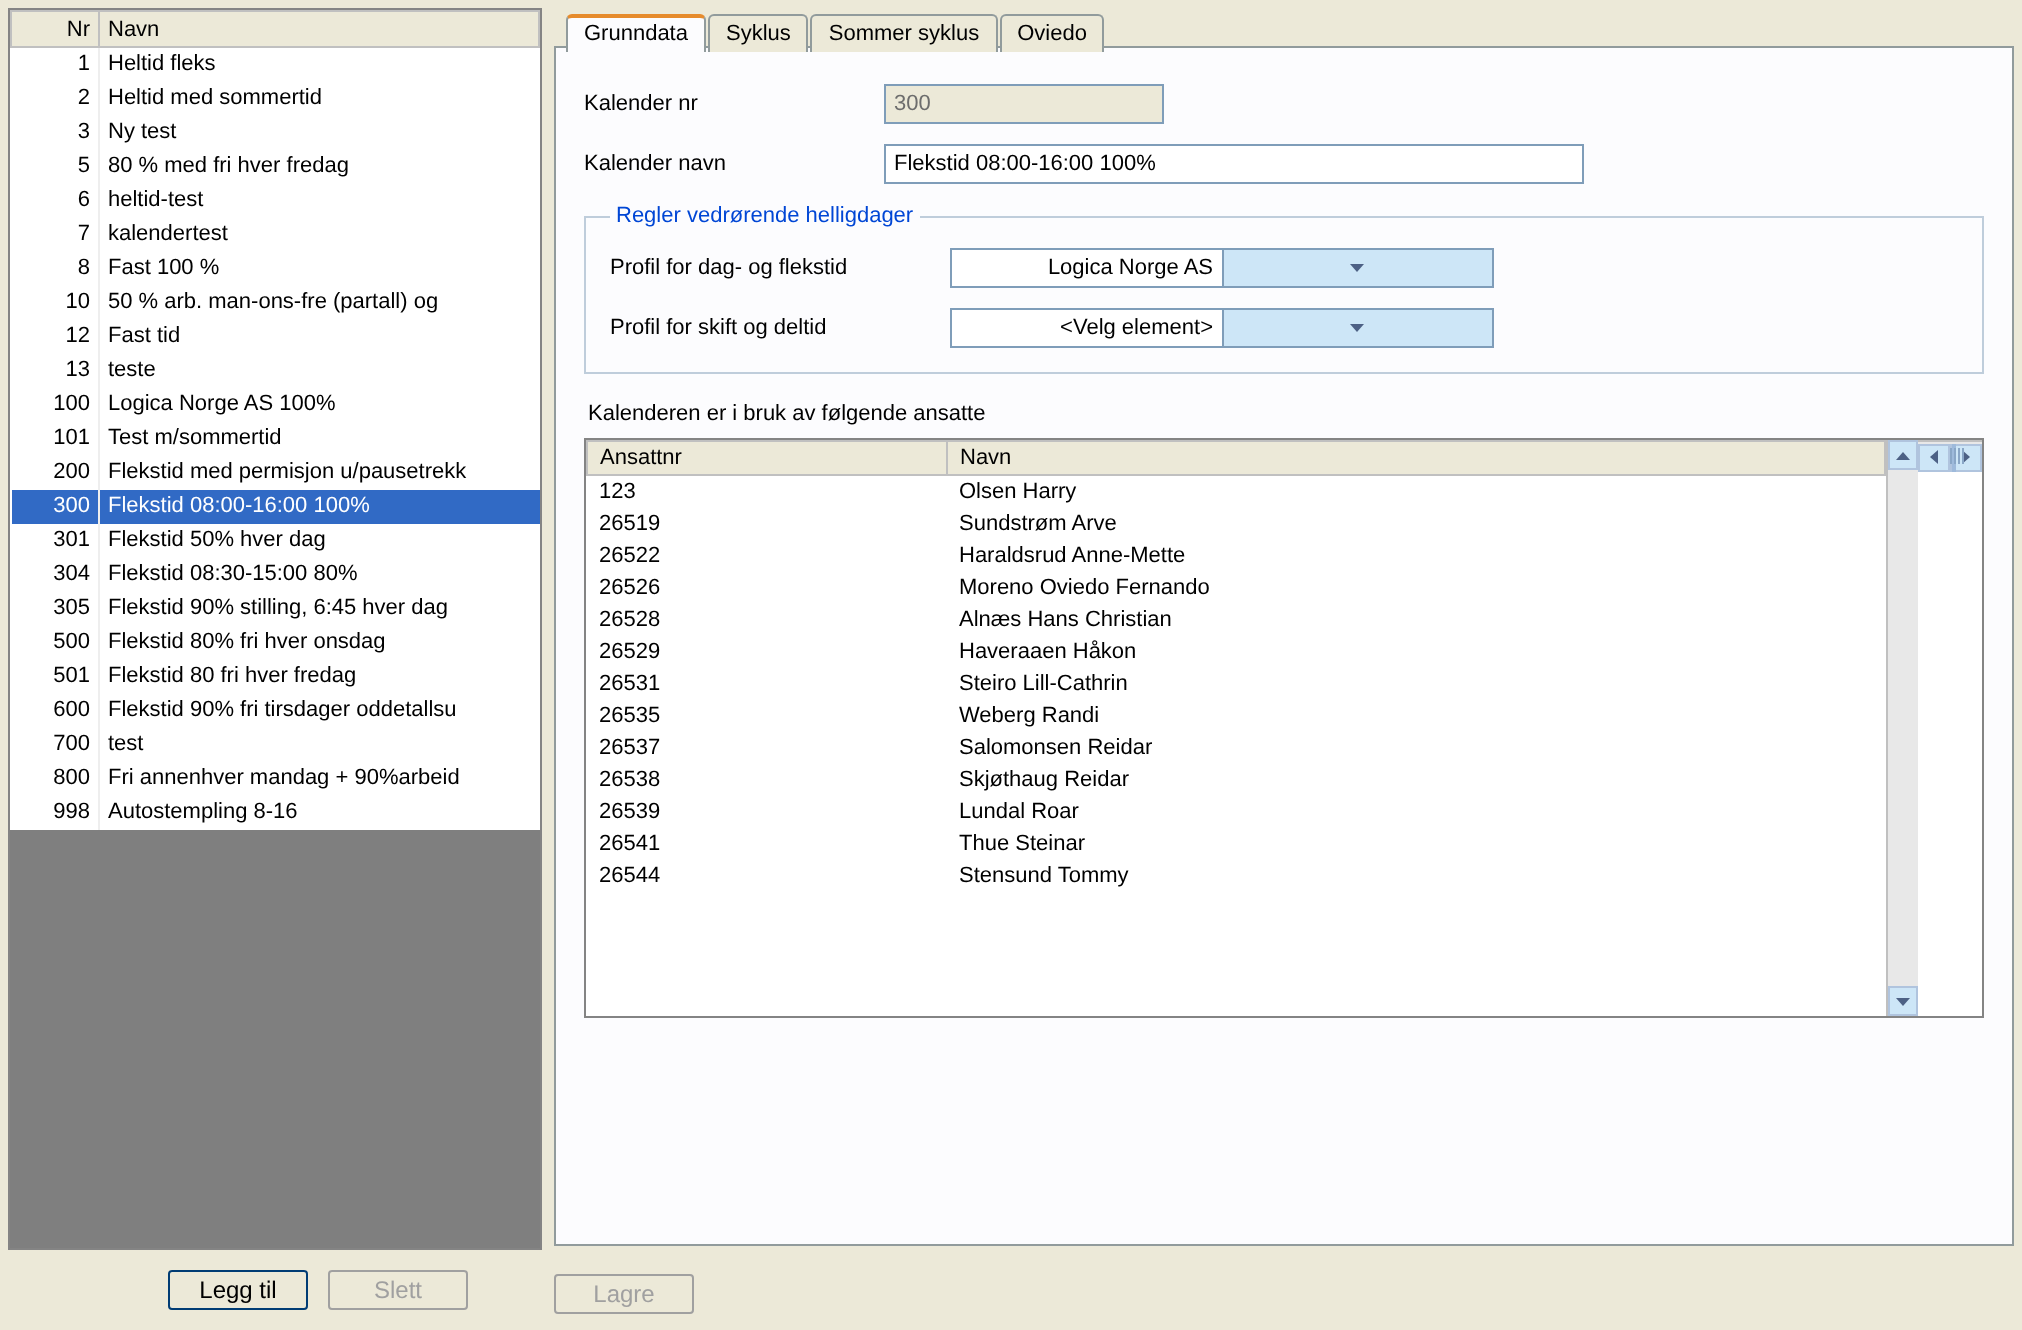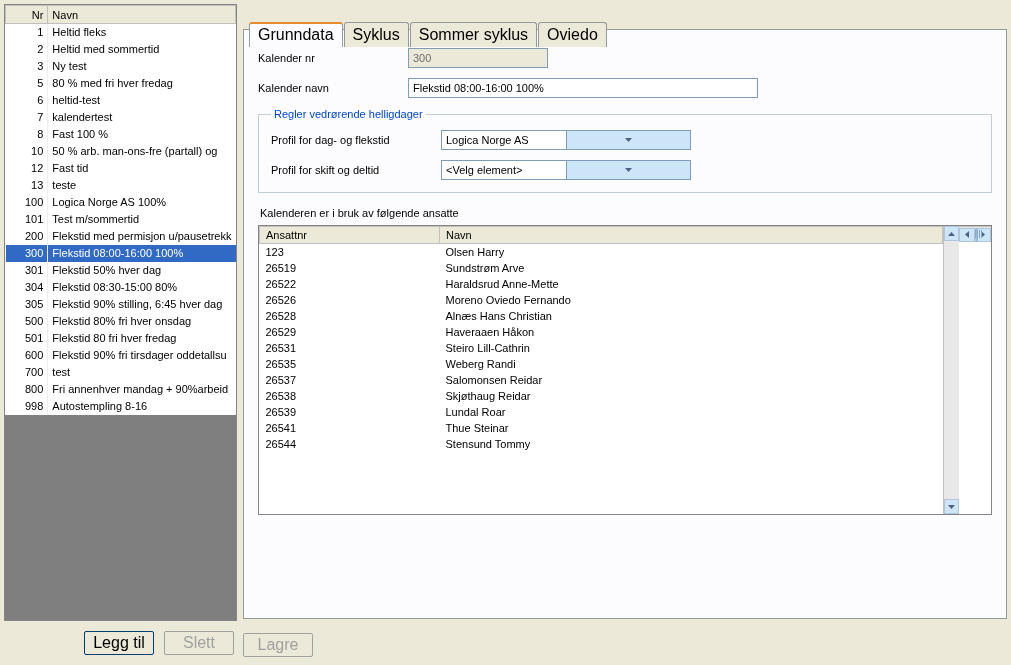--- a/index.html
+++ b/index.html
@@ -1,44 +1,44 @@
 <!DOCTYPE html>
 <html><head>
 <meta charset="utf-8">
 <style>
 * { box-sizing: border-box; margin: 0; padding: 0; }
 body { font-family: Tahoma, sans-serif; font-size: 11px; background: #ece9d8; width: 1011px; height: 665px; overflow: hidden; color: #000; }
 .container { display: flex; height: 100%; padding: 4px; gap: 6px; }
-.left-panel { width: 233px; display: flex; flex-direction: column; }
+.left-panel { width: 267px; display: flex; flex-direction: column; }
 .left-table-wrap { flex: 1; border: 1px solid #848484; background: #7f7f7f; overflow: hidden; }
 .left-table { width: 100%; border-collapse: collapse; background: #fff; }
 .left-table th { background: #ece9d8; border: 1px solid #c0c0c0; padding: 2px 4px; text-align: left; font-weight: normal; height: 18px; }
 .left-table th.nr { width: 44px; text-align: right; }
 .left-table td { padding: 1px 4px; height: 17px; border-bottom: 0; white-space: nowrap; overflow: hidden; }
 .left-table td.nr { text-align: right; width: 44px; border-right: 1px solid #eee; }
 .left-table tr.sel td { background: #316ac5; color: #fff; }
 .left-table tr.sel td.nr { background: #316ac5; }
 .left-btns { display: flex; gap: 10px; padding: 10px 0 6px 80px; }
-.btn { background: #ece9d8; border: 1px solid #003c74; padding: 2px 0; width: 70px; font-size: 16px; text-align: center; cursor: pointer; border-radius: 2px; }
+.btn { background: #ece9d8; border: 1px solid #003c74; padding: 2px 0; width: 70px; font-size: 12px; text-align: center; cursor: pointer; border-radius: 2px; }
 .btn:disabled { color: #a0a0a0; border-color: #a0a0a0; }
 .right-panel { flex: 1; display: flex; flex-direction: column; }
 .tabs { display: flex; margin-left: 6px; }
-.tab { background: #ece9d8; border: 1px solid #919b9c; border-bottom: none; padding: 3px 8px; font-size: 16px; cursor: pointer; margin-right: 1px; border-top-left-radius: 3px; border-top-right-radius: 3px; position: relative; top: 18px; }
+.tab { background: #ece9d8; border: 1px solid #919b9c; border-bottom: none; padding: 3px 8px; font-size: 11px; cursor: pointer; margin-right: 1px; border-top-left-radius: 3px; border-top-right-radius: 3px; position: relative; top: 3px; }
 .tab.active { background: #fcfcfe; border-top: 2px solid #e68b2c; padding-top: 2px; z-index: 2;}
 .tab-border { border: 1px solid #919b9c; background: #fcfcfe; flex: 1; margin-top: 0; padding: 18px 14px 14px 14px; }
 .form-row { display: flex; align-items: center; margin-bottom: 10px; }
 .form-label { width: 150px; }
 .txt { border: 1px solid #7f9db9; padding: 2px 4px; font-size: 11px; height: 20px; background: #fff; }
 .txt[readonly] { background: #ece9d8; color: #6d6d6d; }
 fieldset.grp { border: 1px solid #bfcddb; padding: 10px 12px 12px 12px; margin-bottom: 14px; }
 fieldset.grp legend { color: #0046d5; padding: 0 3px; margin-top: 48px; }
 .chk-row { display: flex; align-items: center; gap: 6px; margin-bottom: 12px; }
 .chk { width: 13px; height: 13px; border: 1px solid #1c5180; background: #fff; display: inline-flex; align-items: center; justify-content: center; }
 .chk svg { width: 11px; height: 11px; }
-.combo { border: 1px solid #7f9db9; background: #fff; display: flex; align-items: center; width: 250px; height: 20px; }
+.combo { border: 1px solid #7f9db9; background: #fff; display: flex; align-items: center; width: 272px; height: 20px; text-align: right; }
 .combo span { flex: 1; padding: 0 4px; overflow: hidden; white-space: nowrap; }
 .combo .drop { width: 16px; height: 18px; background: #cde6f7; border-left: 1px solid #7f9db9; display: flex; align-items: center; justify-content: center; }
 .combo .drop svg{ width:7px; height:4px;}
 .emp-label { margin: 6px 0 6px 2px; }
 .emp-table-wrap { border: 1px solid #848484; background: #fff; height: 290px; display: flex; }
 .emp-body { display: flex; flex: 1;}
 .emp-rows { flex: 1; overflow: hidden;}
 .hscroll { height: 16px; background: #e8e8e8; border-top: 1px solid #c0c0c0; display: flex; align-items: center; }
 .hscroll .arrow { width: 16px; height: 14px; background: #cde6f7; border: 1px solid #b0c4de; display:flex;align-items:center;justify-content:center;}
 .hscroll .track { flex: 1; background: #d6e5f3; height: 14px; margin: 0 0; position:relative;}

